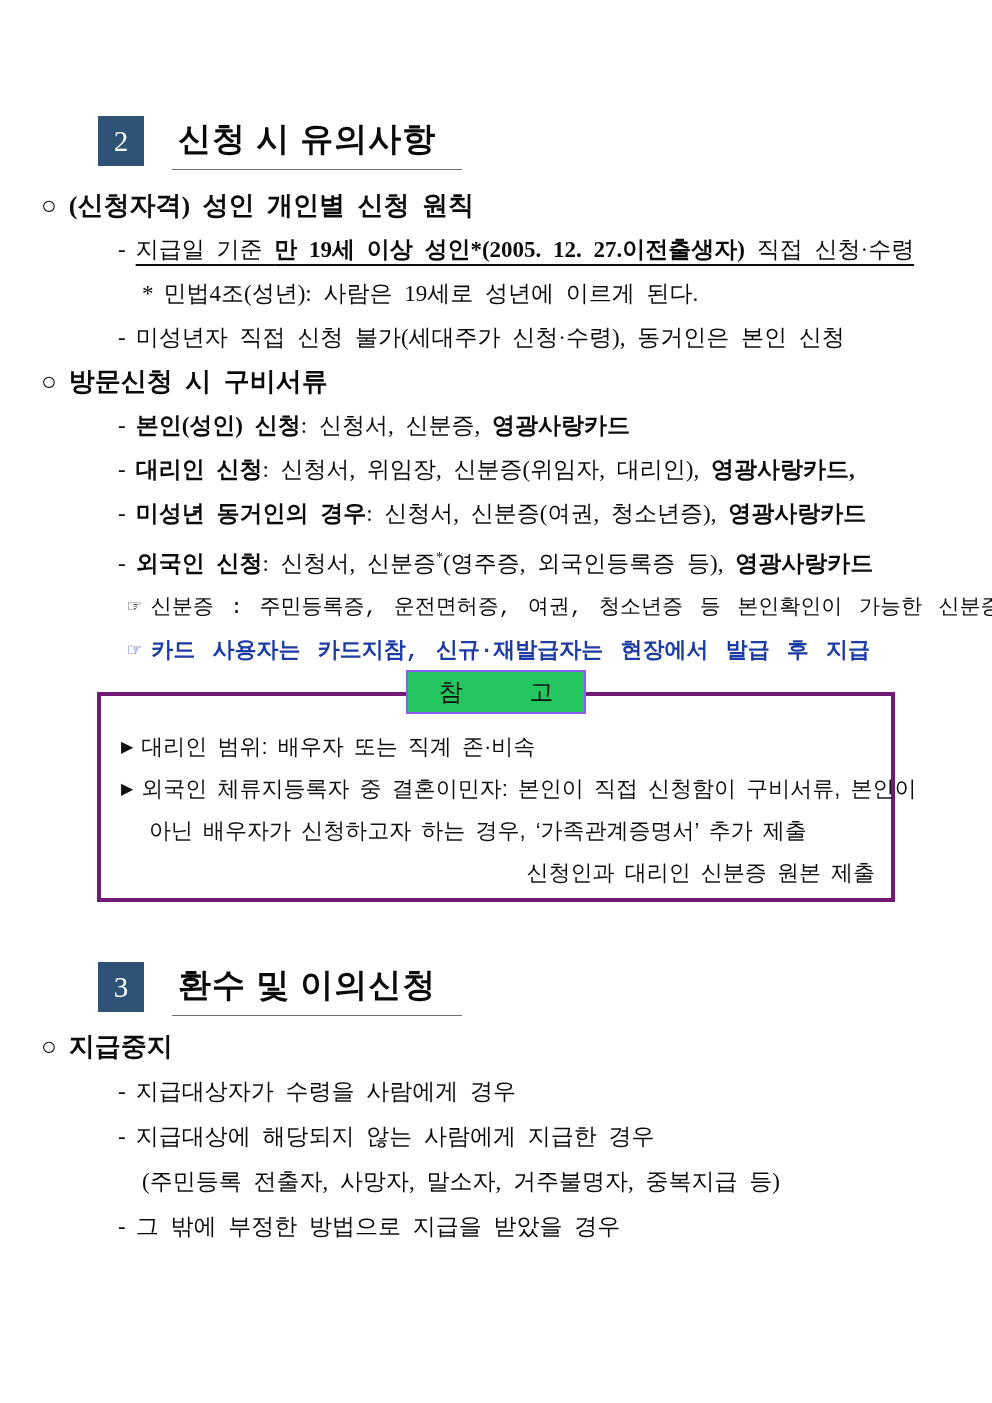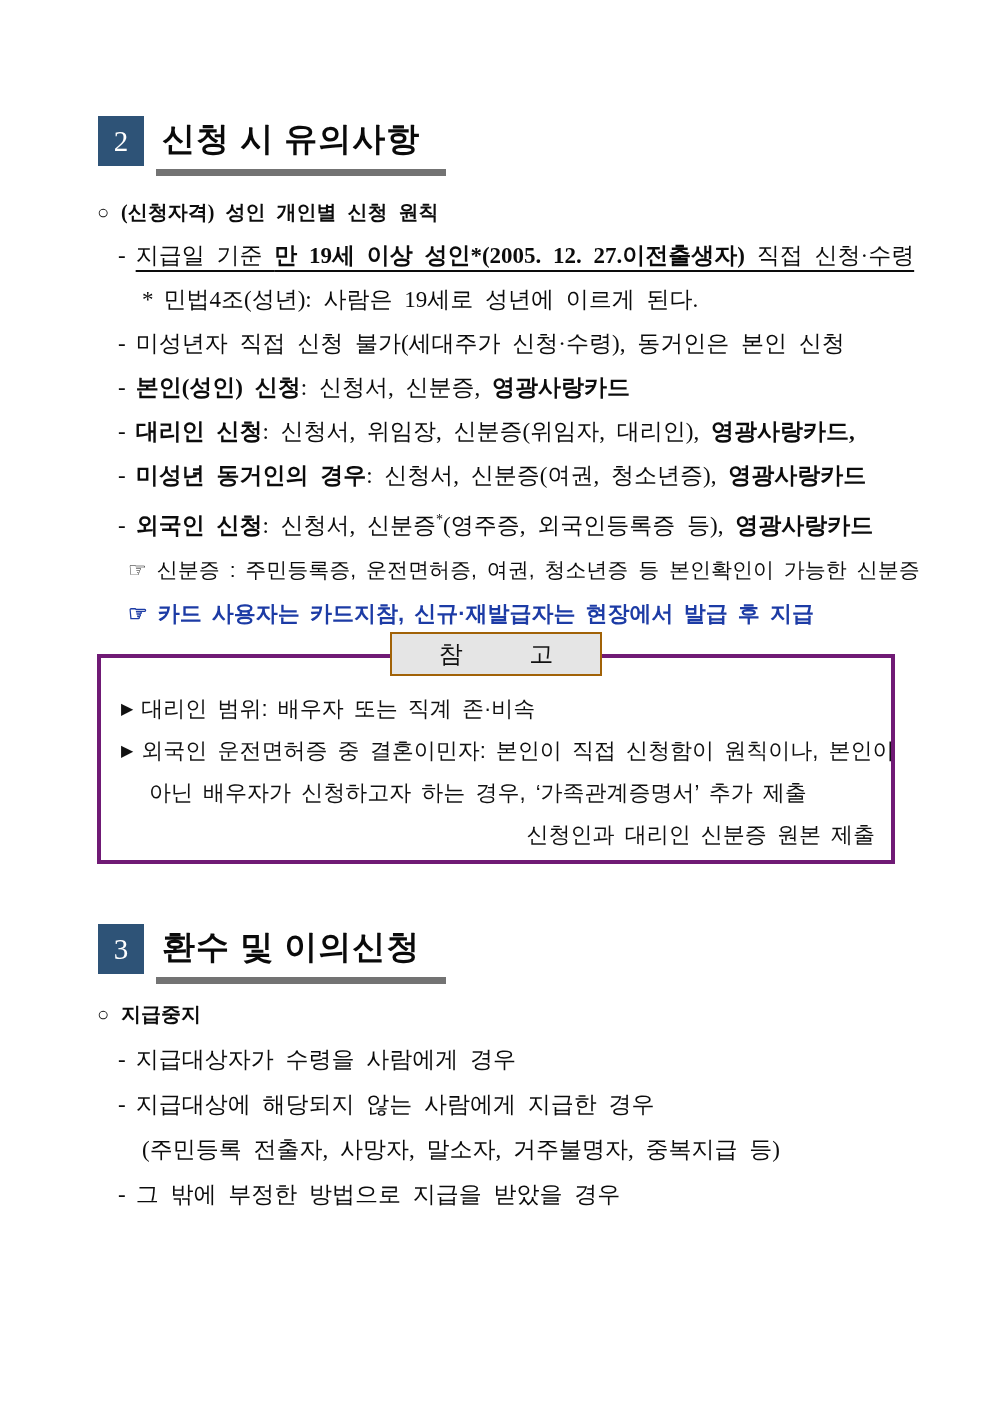--- a/index.html
+++ b/index.html
@@ -9,47 +9,47 @@
     font-family:"Liberation Serif","DejaVu Serif",serif;color:#0c0c0c;
   }
   
   .sec-header{display:flex;align-items:flex-start;margin-left:98px;}
   .num-box{
     width:46px;height:50px;background:#2e5377;color:#ffffff;
     display:flex;align-items:center;justify-content:center;
     font-size:29px;font-family:"Liberation Serif","DejaVu Serif",serif;
   }
   .title-wrap{
-    margin-left:12px;border-bottom:7px solid #737373;
+    margin-left:28px;border-bottom:1px solid #737373;
     padding:1px 26px 7px 6px;
   }
   .sec-title{
     font-family:"Liberation Sans","DejaVu Sans",sans-serif;
     font-weight:800;font-size:33px;letter-spacing:1px;color:#0a0a0a;white-space:nowrap;
   }
   
   .lines{margin-top:14px;}
   .line{margin:0;line-height:44px;font-size:23px;word-spacing:6px;white-space:nowrap;}
-  .b0{padding-left:97px;font-weight:bold;font-size:20px;}
+  .b0{padding-left:41px;font-weight:bold;font-size:26px;}
   .b1{padding-left:118px;}
   .b2{padding-left:142px;}
-  .b3{padding-left:128px;font-family:Liberation Sans, sans-serif;font-size:21px;word-spacing:4px;}
+  .b3{padding-left:128px;font-family:Liberation Mono, monospace;font-size:21px;word-spacing:4px;}
   .cont{padding-left:282px;}
   .bullet{margin-right:12px;}
   .dash{margin-right:10px;}
   .mk{margin-right:10px;}
   .bd{font-weight:bold;}
   .ul{text-decoration:underline;text-underline-offset:7px;text-decoration-thickness:2px;}
   .sup{font-size:14px;vertical-align:9px;}
   .blue{color:#1c3ba5;font-weight:bold;font-size:22px;}
   
   .ref-wrap{position:relative;margin:18px 97px 0 97px;}
   .ref-tab{
     position:absolute;top:-22px;left:50%;transform:translateX(-50%);
-    width:212px;height:44px;background:#e5e5e5;border:2px solid #a16207;
+    width:180px;height:44px;background:#22c55e;border:2px solid #8b5cf6;
     display:flex;align-items:center;justify-content:center;
     font-family:"Liberation Sans","DejaVu Sans",sans-serif;
     font-size:24px;color:#111;white-space:pre;box-sizing:border-box;z-index:2;
   }
   .ref-box{
     border:4px solid #701a75;box-sizing:border-box;
     padding:30px 16px 4px 14px;background:#fff;
   }
   .ref-box p{
     margin:0;line-height:42px;font-size:22px;word-spacing:4px;
@@ -81,20 +81,21 @@
 
   <div class="lines">
     <p class="line b0"><span class="bullet">○</span><span>(신청자격) 성인 개인별 신청 원칙</span></p>
 
     <p class="line b1"><span class="dash">-</span><span class="ul"><span>지급일 기준 </span><span class="bd">만 19세 이상 성인*(2005. 12. 27.이전출생자)</span><span> 직접 신청·수령</span></span></p>
 
     <p class="line b2"><span class="mk">*</span><span>민법4조(성년): 사람은 19세로 성년에 이르게 된다.</span></p>
 
     <p class="line b1"><span class="dash">-</span><span>미성년자 직접 신청 불가(세대주가 신청·수령), 동거인은 본인 신청</span></p>
 
+    <p class="line b0"><span class="bullet">○</span><span>방문신청 시 구비서류</span></p>
 
     <p class="line b1"><span class="dash">-</span><span class="bd">본인(성인) 신청</span><span>: 신청서, 신분증, </span><span class="bd">영광사랑카드</span></p>
 
     <p class="line b1"><span class="dash">-</span><span class="bd">대리인 신청</span><span>: 신청서, 위임장, 신분증(위임자, 대리인), </span><span class="bd">영광사랑카드,</span></p>
 
 
     <p class="line b1"><span class="dash">-</span><span class="bd">미성년 동거인의 경우</span><span>: 신청서, 신분증(여권, 청소년증), </span><span class="bd">영광사랑카드</span></p>
 
     <p class="line b1"><span class="dash">-</span><span class="bd">외국인 신청</span><span>: 신청서, 신분증</span><span class="sup">*</span><span>(영주증, 외국인등록증 등), </span><span class="bd">영광사랑카드</span></p>
 
@@ -102,21 +103,21 @@
 
     <p class="line b3"><span class="mk blue">☞</span><span class="blue">카드 사용자는 카드지참, 신규·재발급자는 현장에서 발급 후 지급</span></p>
   </div>
 
   <div class="ref-wrap">
     <div class="ref-tab">
       <span>참          고</span>
     </div>
     <div class="ref-box">
       <p class="r0"><span class="tri">▶</span><span>대리인 범위: 배우자 또는 직계 존·비속</span></p>
-      <p class="r0"><span class="tri">▶</span><span>외국인 운전면허증 중 결혼이민자: 본인이 직접 신청함이 원칙이나, 본인이</span></p>
+      <p class="r0"><span class="tri">▶</span><span>외국인 체류지등록자 중 결혼이민자: 본인이 직접 신청함이 구비서류, 본인이</span></p>
       <p class="r-cont"><span>아닌 배우자가 신청하고자 하는 경우, ‘가족관계증명서’ 추가 제출</span></p>
       <p class="r-note2"><span>신청인과 대리인 신분증 원본 제출</span></p>
     </div>
   </div>
 
   <div class="sec-header sec3">
     <div class="num-box">
       <span>3</span>
     </div>
     <div class="title-wrap">

